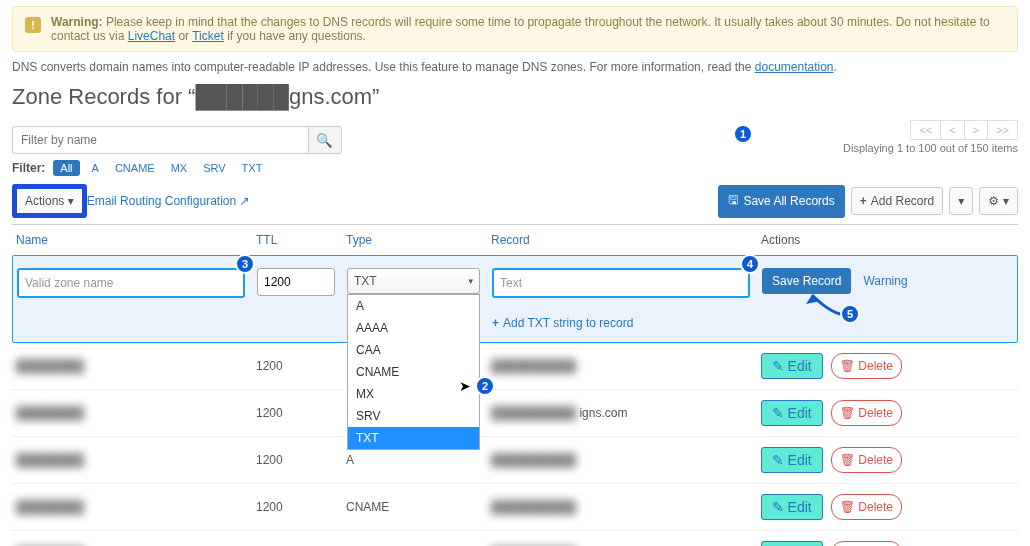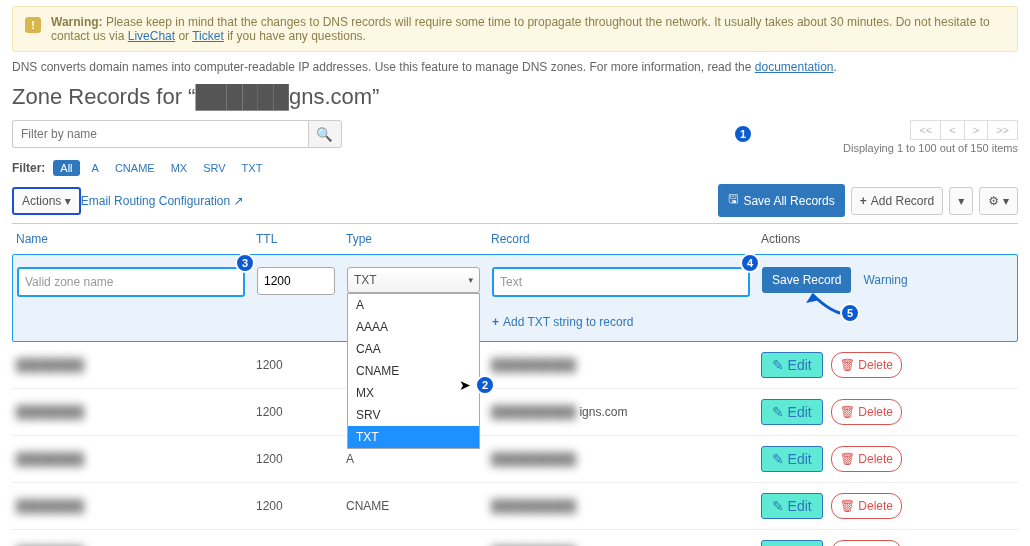--- a/index.html
+++ b/index.html
@@ -3,35 +3,35 @@
 <meta charset="utf-8">
 <style>
 *{box-sizing:border-box;margin:0;padding:0}
 body{font-family:-apple-system,"Segoe UI",Arial,sans-serif;font-size:12px;color:#555;background:#fff;width:1030px}
 a{color:#2e77bc;text-decoration:underline;cursor:pointer}
 .warning-box{background:#fdf8e3;border:1px solid #f2e8b6;border-radius:3px;padding:8px 12px;margin:6px 12px 8px;display:flex;gap:10px;align-items:flex-start;color:#8c7e4a}
 .warning-icon{width:16px;height:16px;border-radius:3px;background:#d8b84e;color:#fff;display:flex;align-items:center;justify-content:center;font-weight:bold;flex-shrink:0;margin-top:2px;font-size:11px}
 .warning-box b{color:#8c7e4a}
 .intro{margin:4px 12px 10px;color:#666}
 .page-title{font-size:22px;font-weight:400;color:#555;margin:6px 12px 10px}
-.topbar{display:flex;align-items:flex-start;margin:0 12px 6px;gap:0}
+.topbar{display:flex;align-items:flex-end;margin:0 12px 6px;gap:0}
 .filter-input{flex:0 0 330px;display:flex}
 .filter-input input{flex:1;border:1px solid #ccc;border-right:0;border-radius:3px 0 0 3px;padding:6px 8px;font-size:12px;color:#555}
 .filter-input button{width:34px;border:1px solid #ccc;background:#f4f4f4;border-radius:0 3px 3px 0;cursor:pointer;color:#555}
 .pager{margin-left:auto;display:flex;flex-direction:column;align-items:flex-end;gap:2px}
 .pager-btns{display:flex}
 .pager-btns button{border:1px solid #ddd;background:#fff;color:#bbb;padding:3px 8px;font-size:11px;cursor:pointer}
 .pager-btns button+button{border-left:0}
 .pager-info{color:#777;font-size:11px}
 .filterrow{margin:4px 12px 8px;display:flex;align-items:center;gap:8px;font-size:12px}
 .filterrow b{color:#555;font-weight:bold}
 .pill{background:#2e77bc;color:#fff;padding:2px 7px;border-radius:3px;font-size:11px}
 .flink{color:#2e77bc;text-decoration:none;font-size:11px;padding:2px 4px;cursor:pointer}
 .toolbar{display:flex;align-items:center;margin:0 12px 6px}
-.small-btn{border:2px solid #1d4ed8;background:#fafafa;padding:5px 8px;border-radius:3px;color:#555;font-size:12px;cursor:pointer}
+.small-btn{border:5px solid #1d4ed8;background:#fafafa;padding:5px 8px;border-radius:3px;color:#555;font-size:12px;cursor:pointer}
 .toolbar .email{color:#2e77bc;margin-left:0;font-size:12px;text-decoration:none;cursor:pointer}
 .toolbar .right{margin-left:auto;display:flex;gap:6px;align-items:center}
 .btn-blue{background:#2e77bc;color:#fff;border:0;padding:6px 10px;border-radius:3px;font-size:12px;cursor:pointer;display:inline-flex;align-items:center;gap:5px}
 .btn-grey{background:#fafafa;color:#555;border:1px solid #ccc;padding:6px 8px;border-radius:3px;font-size:12px;cursor:pointer;display:inline-flex;align-items:center;gap:4px}
 .square{padding:6px 8px}
 .table{width:calc(100% - 24px);margin:0 12px;border-top:1px solid #ccc}
 .thead,.trow{display:grid;grid-template-columns:240px 90px 145px 270px 1fr;gap:0;align-items:center}
 .thead{padding:8px 4px;color:#2e77bc;font-size:12px}
 .thead .head-actions{color:#555}
 .addrow{background:#eaf3fb;border:1px solid #1e9df0;border-radius:2px;padding:12px 4px;display:grid;grid-template-columns:240px 90px 145px 270px 1fr;align-items:start;gap:0;position:relative}

